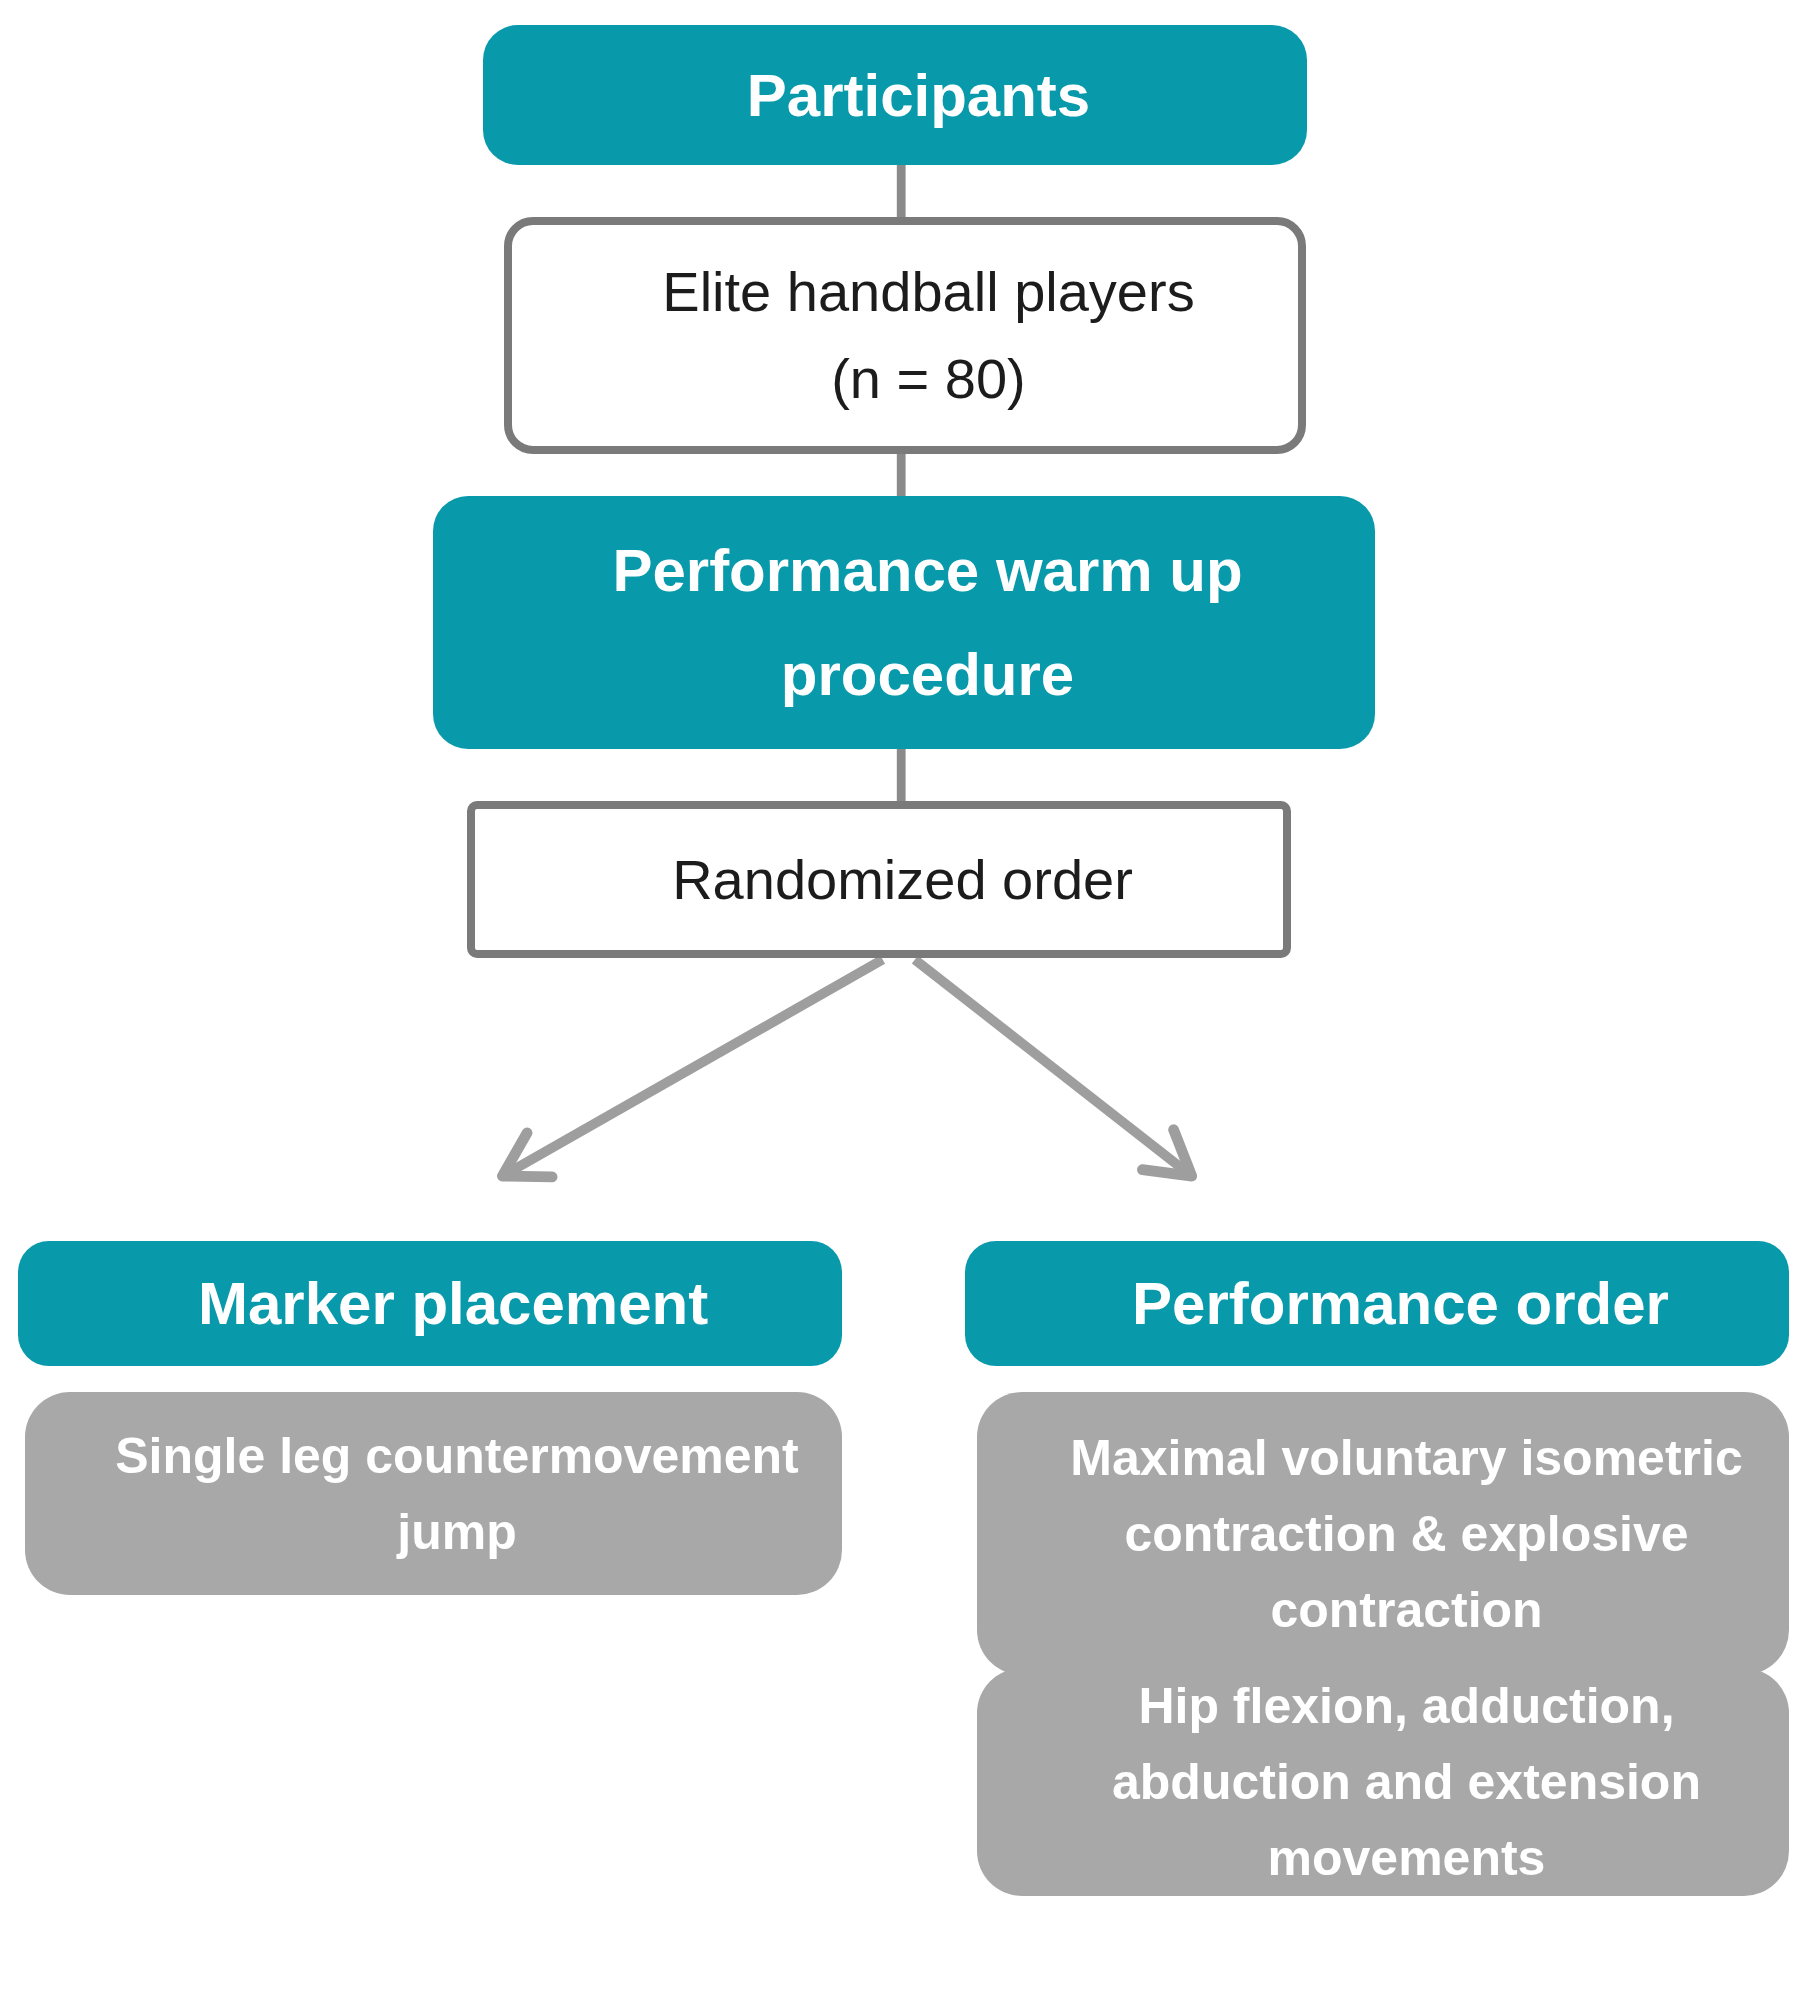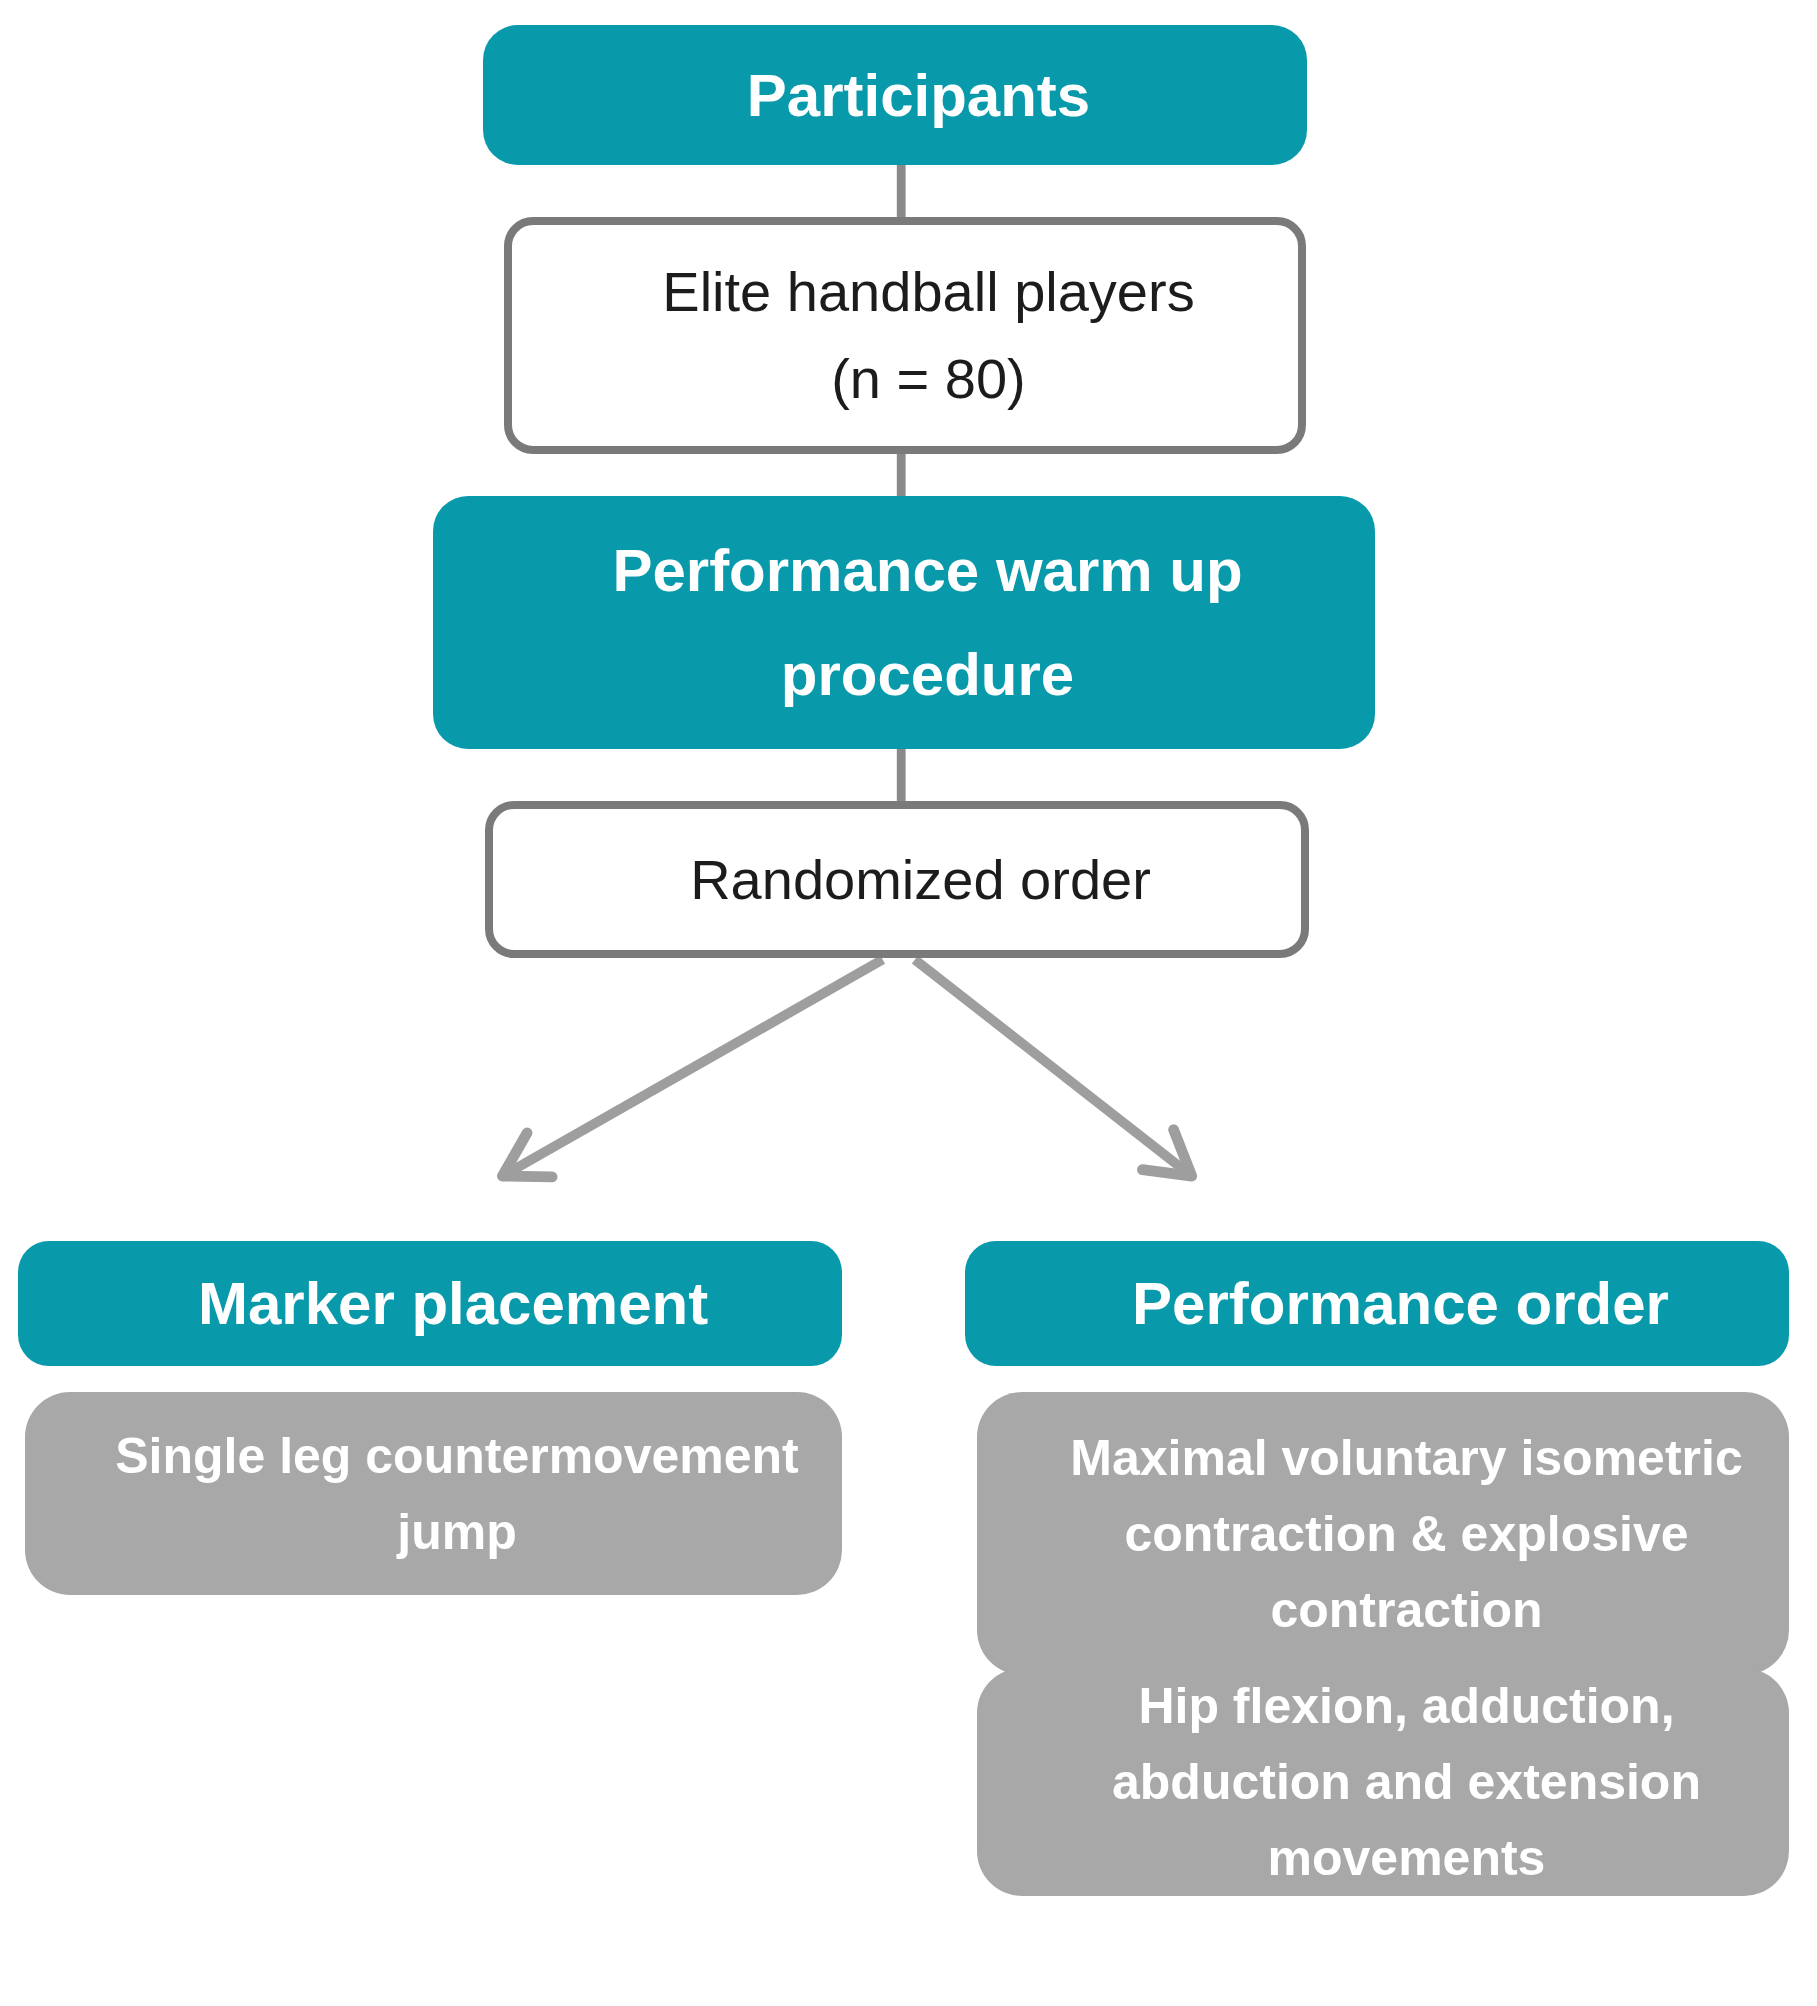--- a/index.html
+++ b/index.html
@@ -44,21 +44,21 @@
   .graybox {
     background: #A8A8A8;
     color: #ffffff;
     font-weight: bold;
     border-radius: 45px;
   }
   
   #node-participants   { left: 483px;  top: 25px;   width: 824px; height: 140px; font-size: 60px; }
   #node-elite          { left: 504px;  top: 217px;  width: 802px; height: 237px; font-size: 56px; line-height: 1.55; }
   #node-warmup         { left: 433px;  top: 496px;  width: 942px; height: 253px; font-size: 60px; line-height: 1.72; }
-  #node-randomized     { left: 485px;  top: 801px;  width: 824px; height: 157px; font-size: 56px; }
+  #node-randomized     { left: 467px;  top: 801px;  width: 824px; height: 157px; font-size: 56px; border-radius: 10px; }
   #node-marker         { left: 17.6px;   top: 1241px; width: 824px; height: 125px; font-size: 60px; border-radius: 31px; }
   #node-slcmj          { left: 25px;   top: 1392px; width: 817px; height: 203px; font-size: 50px; line-height: 1.52; }
   #node-performance    { left: 965px;  top: 1241px; width: 824px; height: 125px; font-size: 60px; border-radius: 31px; }
   #node-mvic           { left: 977px; top: 1392px; width: 812px; height: 283px; font-size: 50px; line-height: 1.52; }
   #node-hip            { left: 977px; top: 1668px; width: 812px; height: 228px; font-size: 50px; line-height: 1.52; }
 
   #connector-layer {
     position: absolute;
     left: 0; top: 0;
     width: 1818px;

